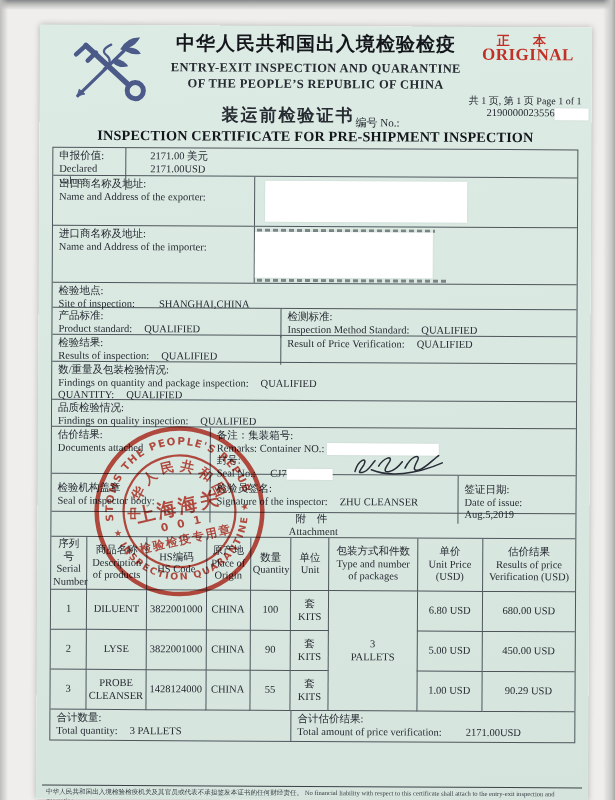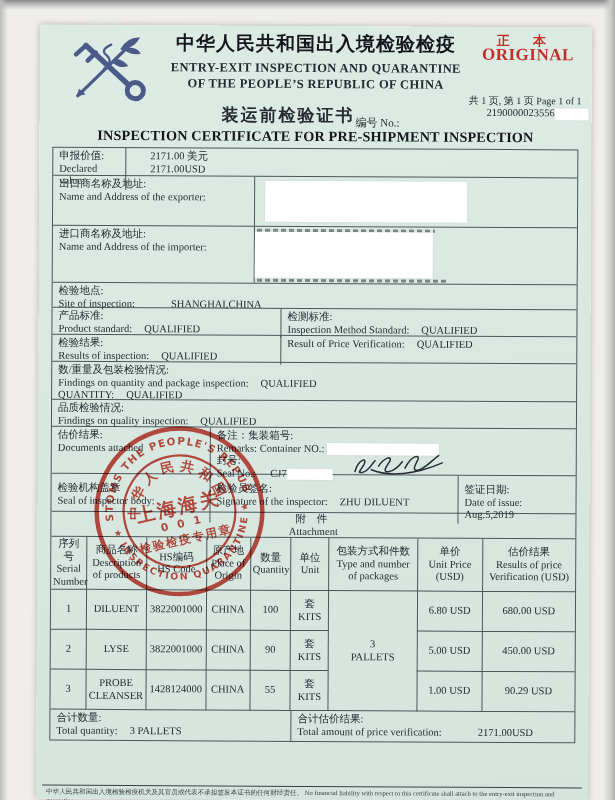--- a/index.html
+++ b/index.html
@@ -47,21 +47,21 @@
   .cert-title-en{position:absolute;left:0;right:0;top:104px;text-align:center;
     font-size:14.2px;font-weight:bold;letter-spacing:.2px;color:#14161c;}
 
   
   .box{margin:0 13px;border:1px solid #4e565c;}
   .row{display:grid;border-bottom:1px solid #4e565c;box-sizing:border-box;}
   .row:last-child{border-bottom:none;}
   .cell{padding:2px 6px;box-sizing:border-box;position:relative;}
   .cell + .cell{border-left:1px solid #4e565c;}
   .val{margin-left:12px;}
-  .val2{margin-left:36px;}
+  .val2{margin-left:24px;}
 
   .r-declared{height:28px;grid-template-columns:72px 1fr;}
   .r-exporter{height:50px;grid-template-columns:201px 1fr;}
   .r-importer{height:57px;grid-template-columns:201px 1fr;}
   .r-site{height:25px;grid-template-columns:1fr;}
   .r-std,.r-res{height:27px;grid-template-columns:228px 1fr;}
   .r-qty{height:38px;grid-template-columns:1fr;}
   .r-quality{height:27px;grid-template-columns:1fr;}
   .r-docs{height:47px;grid-template-columns:158px 1fr;}
   .r-seal{height:38px;grid-template-columns:158px 248px 1fr;}
@@ -221,21 +221,21 @@
         </div>
       </div>
 
       <div class="row r-seal">
         <div class="cell" style="padding-top:8px;">
           <div>检验机构盖章</div>
           <div>Seal of inspector body:</div>
         </div>
         <div class="cell" style="padding-top:8px;">
           <div>检验员签名:</div>
-          <div><span>Signature of the inspector:</span><span class="val">ZHU DILUENT</span></div>
+          <div><span>Signature of the inspector:</span><span class="val">ZHU CLEANSER</span></div>
         </div>
         <div class="cell" style="padding-top:8px;">
           <div>签证日期:</div>
           <div>Date of issue: Aug.5,2019</div>
         </div>
       </div>
 
       <div class="row r-attach-title">
         <div class="cell" style="padding:0;">
           <div style="letter-spacing:4px;">附 件</div>

